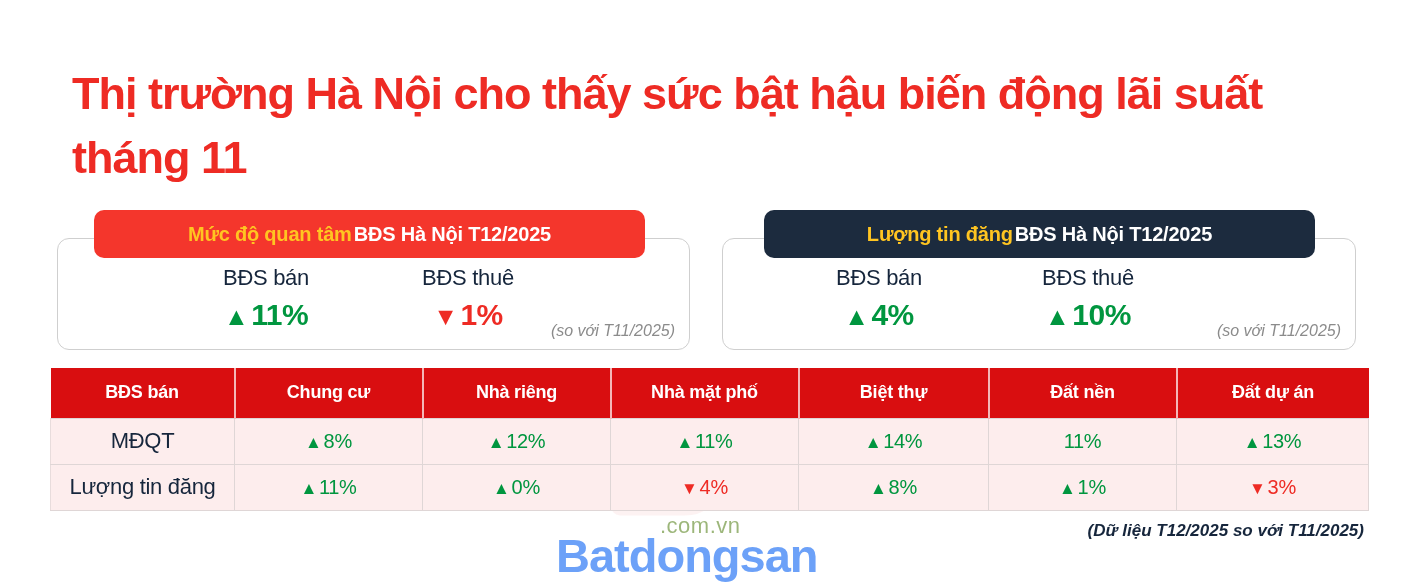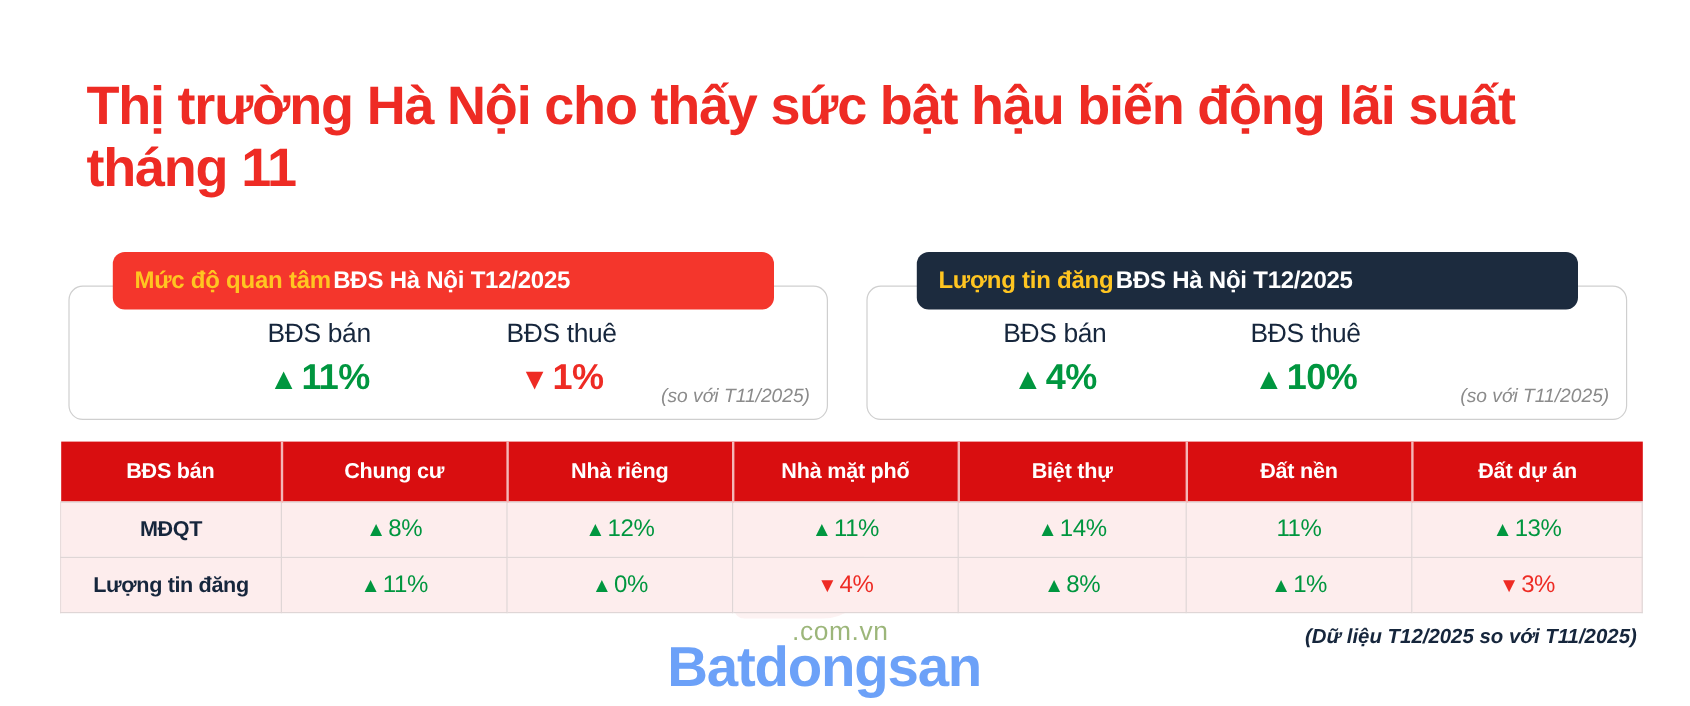--- a/index.html
+++ b/index.html
@@ -71,21 +71,21 @@
     letter-spacing: -.2px;
     white-space: nowrap;
     z-index: 3;
   }
   .headline {
     position: absolute;
     left: 72px;
     top: 62px;
     width: 1260px;
     font-size: 45px;
-    line-height: 52px;
+    line-height: 64px;
     font-weight: bold;
     color: #ee2b24;
     letter-spacing: -1.0px;
     z-index: 3;
   }
 
   
   .card {
     position: absolute;
     top: 238px;
@@ -98,20 +98,21 @@
   #card-left  { left: 57px;  width: 633px; }
   #card-right { left: 722px; width: 634px; }
 
   .card-badge {
     position: absolute;
     top: -29px;
     height: 48px;
     border-radius: 10px;
     display: flex;
     align-items: center;
+    justify-content: center;
     white-space: nowrap;
     padding: 0 18px;
     z-index: 4;
     font-size: 20px;
     font-weight: bold;
     letter-spacing: -.2px;
   }
   #badge-left  { left: 36px;  width: 551px; background: #f4362c; }
   #badge-right { left: 41px;  width: 551px; background: #1c2b3e; }
   .badge-em   { color: #ffc521; }
@@ -176,22 +177,22 @@
   .table td {
     background: #fdeded;
     height: 46px;
     text-align: center;
     font-size: 20px;
     border: 1px solid #dfd6d6;
     letter-spacing: -.3px;
     white-space: nowrap;
   }
   .table td:first-child {
-    font-size: 18px;
-    font-weight: bold;
+    font-size: 22px;
+    font-weight: normal;
     color: #16263c;
     border-left: 1px solid #e8dcdc;
   }
   .table tr:last-child td { border-bottom: 1px solid #dfd6d6; }
   .cell-tri { font-size: 17px; margin-right: 2px; }
 
   .footnote {
     position: absolute;
     right: 44px;
     top: 521px;

